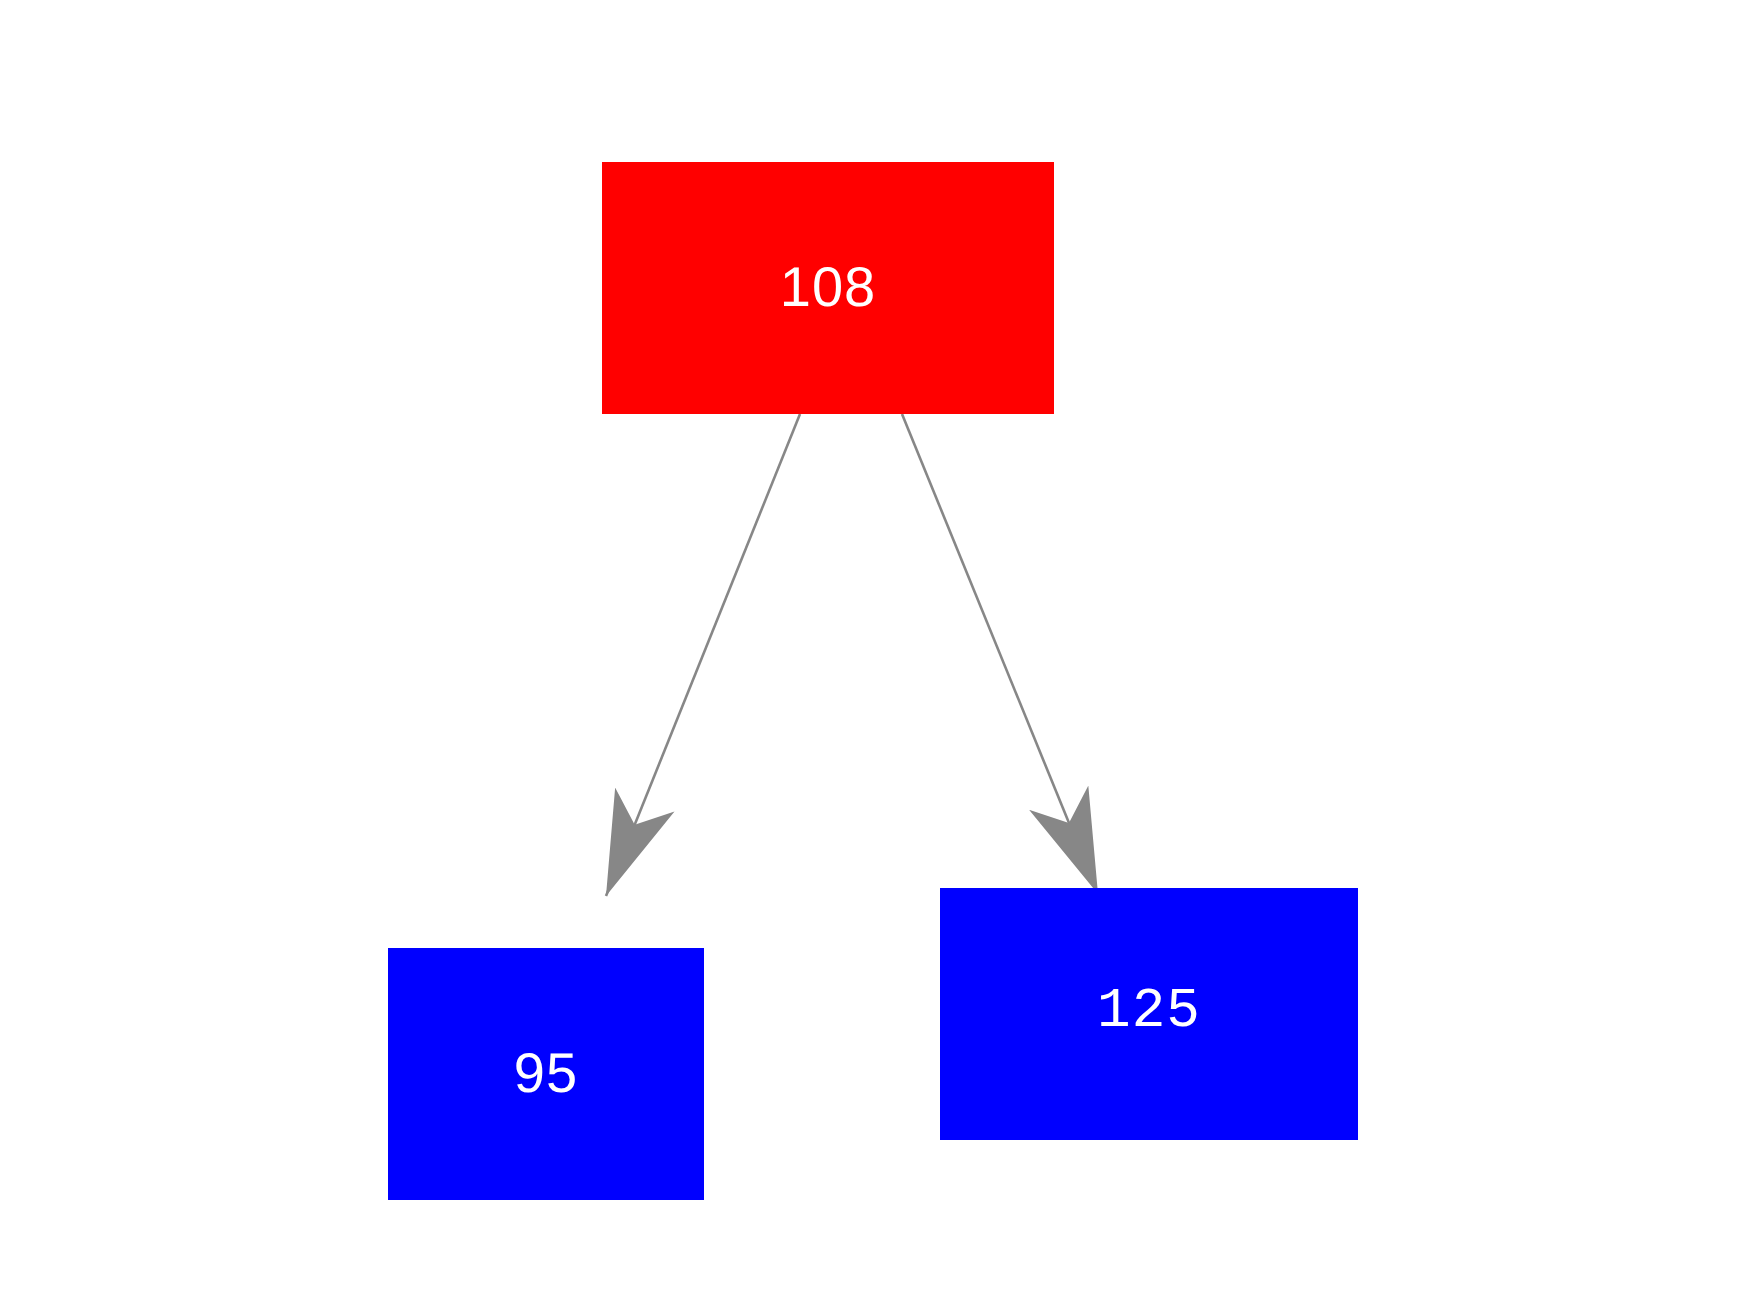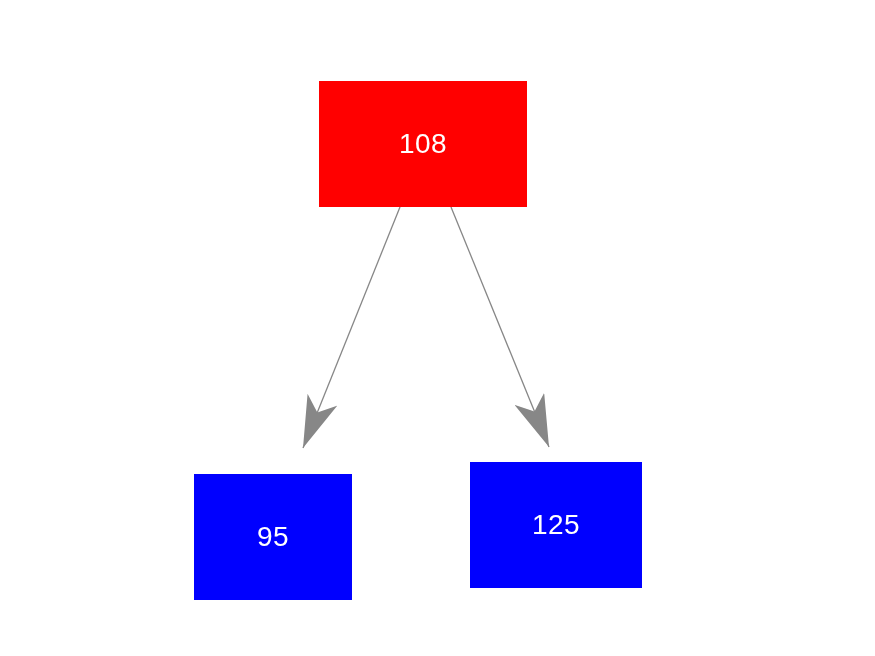--- a/index.html
+++ b/index.html
@@ -27,23 +27,23 @@
     align-items: center;
     justify-content: center;
     font-size: 28px;
     line-height: 1;
     user-select: none;
   }
   .node-label {
     letter-spacing: 0.5px;
   }
   
-  #node-root  { left: 319px; top: 81px;  width: 208px; height: 126px; text-align: center; }
+  #node-root  { left: 301px; top: 81px;  width: 226px; height: 126px; text-align: center; }
   #node-left  { left: 194px; top: 450px; width: 158px; height: 126px; }
-  #node-right { left: 470px; top: 462px; width: 172px; height: 126px; }
+  #node-right { left: 470px; top: 444px; width: 209px; height: 126px; font-family: Liberation Mono, monospace; }
   .edge-line { stroke-width: 1.3px; fill: none; }
 </style>
 </head>
 <body>
 
 <div class="stage">
 
   <svg class="edge-layer" width="875" height="656" viewBox="0 0 875 656" xmlns="http://www.w3.org/2000/svg">
     <defs>
       <marker id="vee-arrow" viewBox="0 0 13 8" refX="13" refY="4" markerUnits="userSpaceOnUse" markerWidth="52" markerHeight="32" orient="auto">

